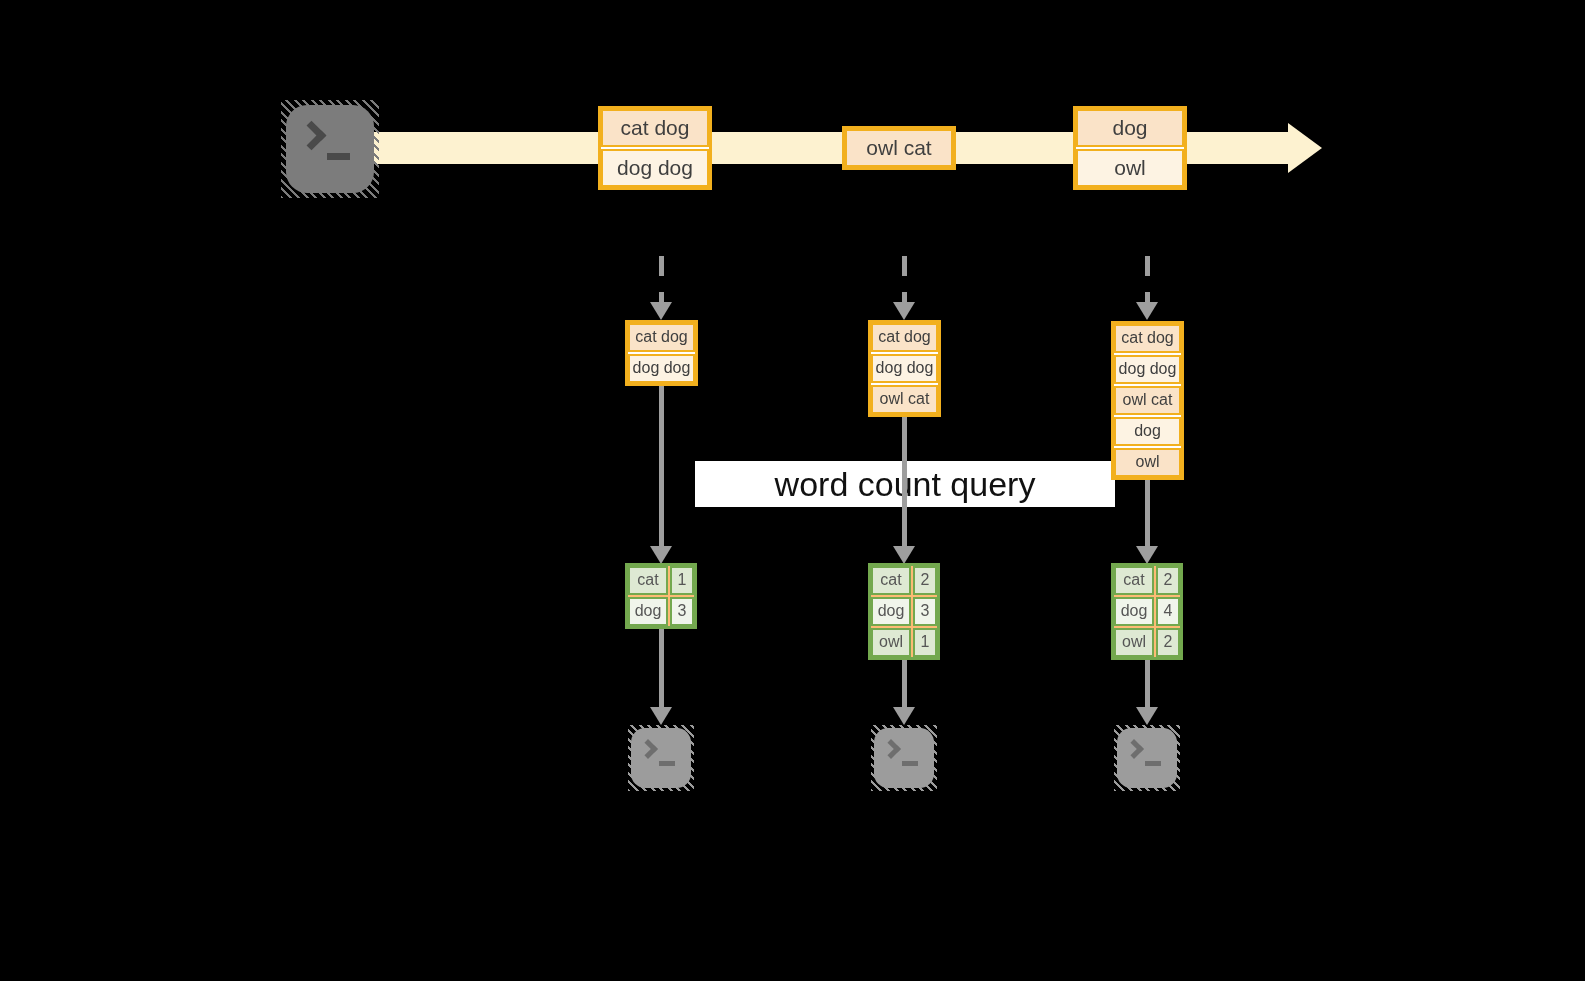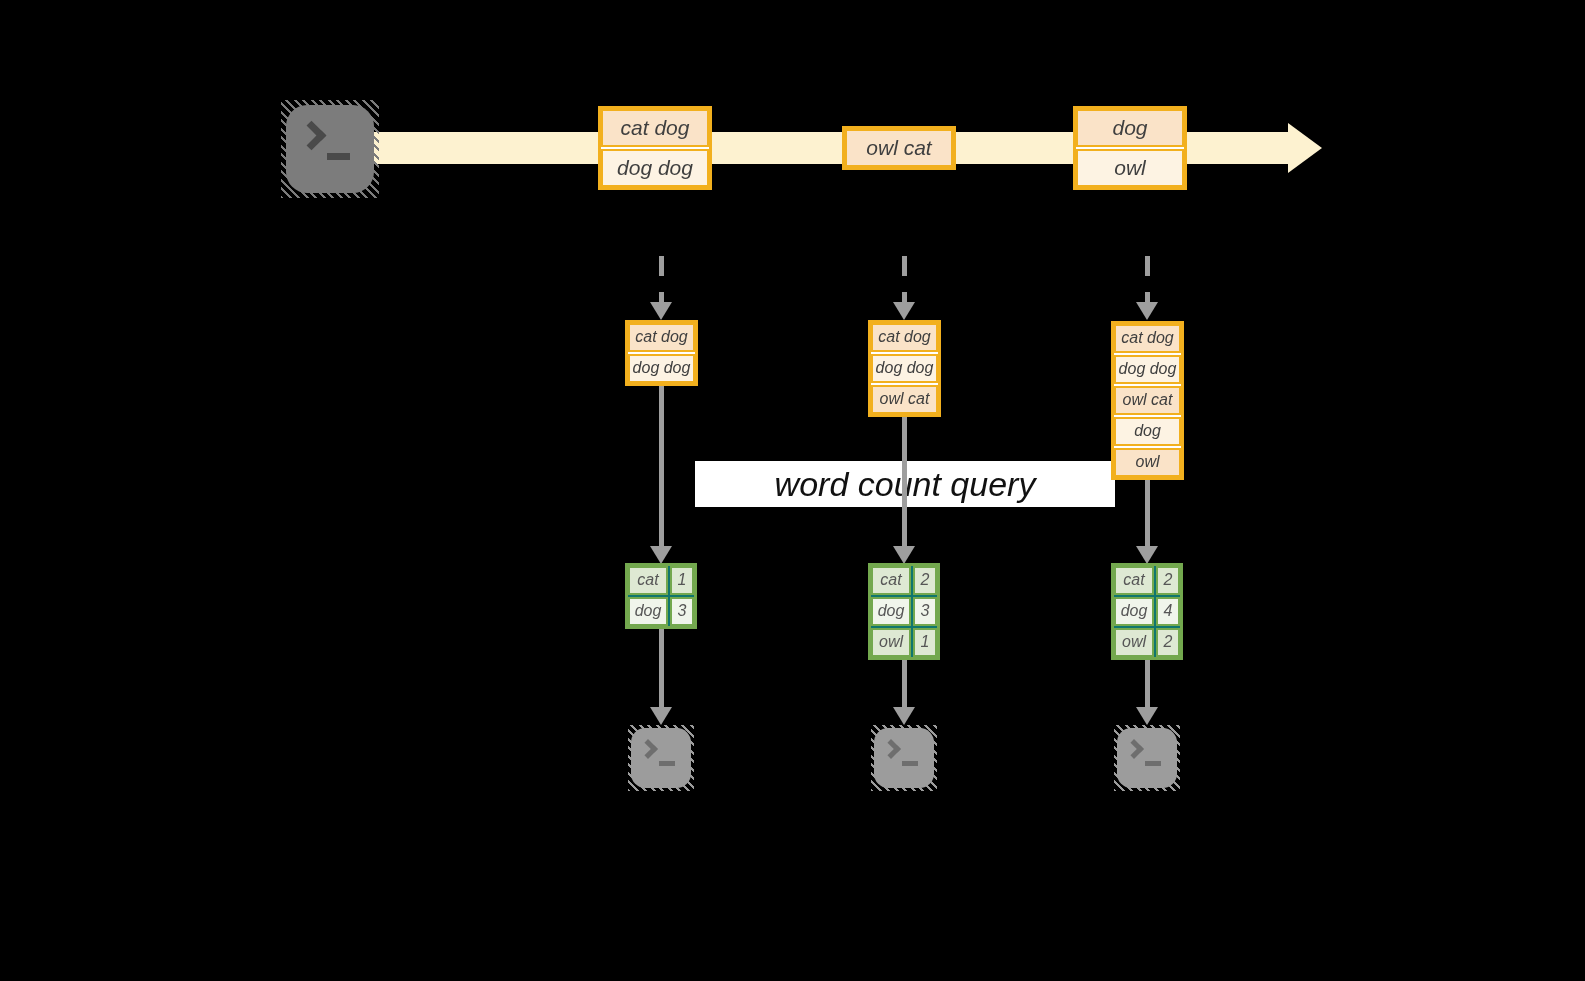--- a/index.html
+++ b/index.html
@@ -4,21 +4,20 @@
 <style>
   * { box-sizing: border-box; margin: 0; padding: 0; }
   html, body { background: #000; }
   #canvas {
     position: relative;
     width: 1585px;
     height: 981px;
     background: #000;
     font-family: "Liberation Sans", sans-serif;
     overflow: hidden;
-    font-style: italic;
   }
 
   
   .stream-band {
     position: absolute;
     left: 370px; top: 132px;
     width: 918px; height: 32px;
     background: #fdf2d0;
     z-index: 0;
   }
@@ -81,21 +80,21 @@
     width: 0; height: 0;
     border-left: 11px solid transparent;
     border-right: 11px solid transparent;
     border-top: 18px solid #9e9e9e;
   }
 
   
   .wc-table {
     position: absolute;
     width: 72px;
-    background: #0f766e;
+    background: #fdba74;
     border: 3px solid #73a84e;
     display: flex;
     flex-direction: column;
     gap: 2px;
     z-index: 3;
   }
   .wc-row { display: flex; gap: 2px; }
   .wc-row .wcell {
     height: 29px; line-height: 24px;
     border: 2px solid #73a84e;

